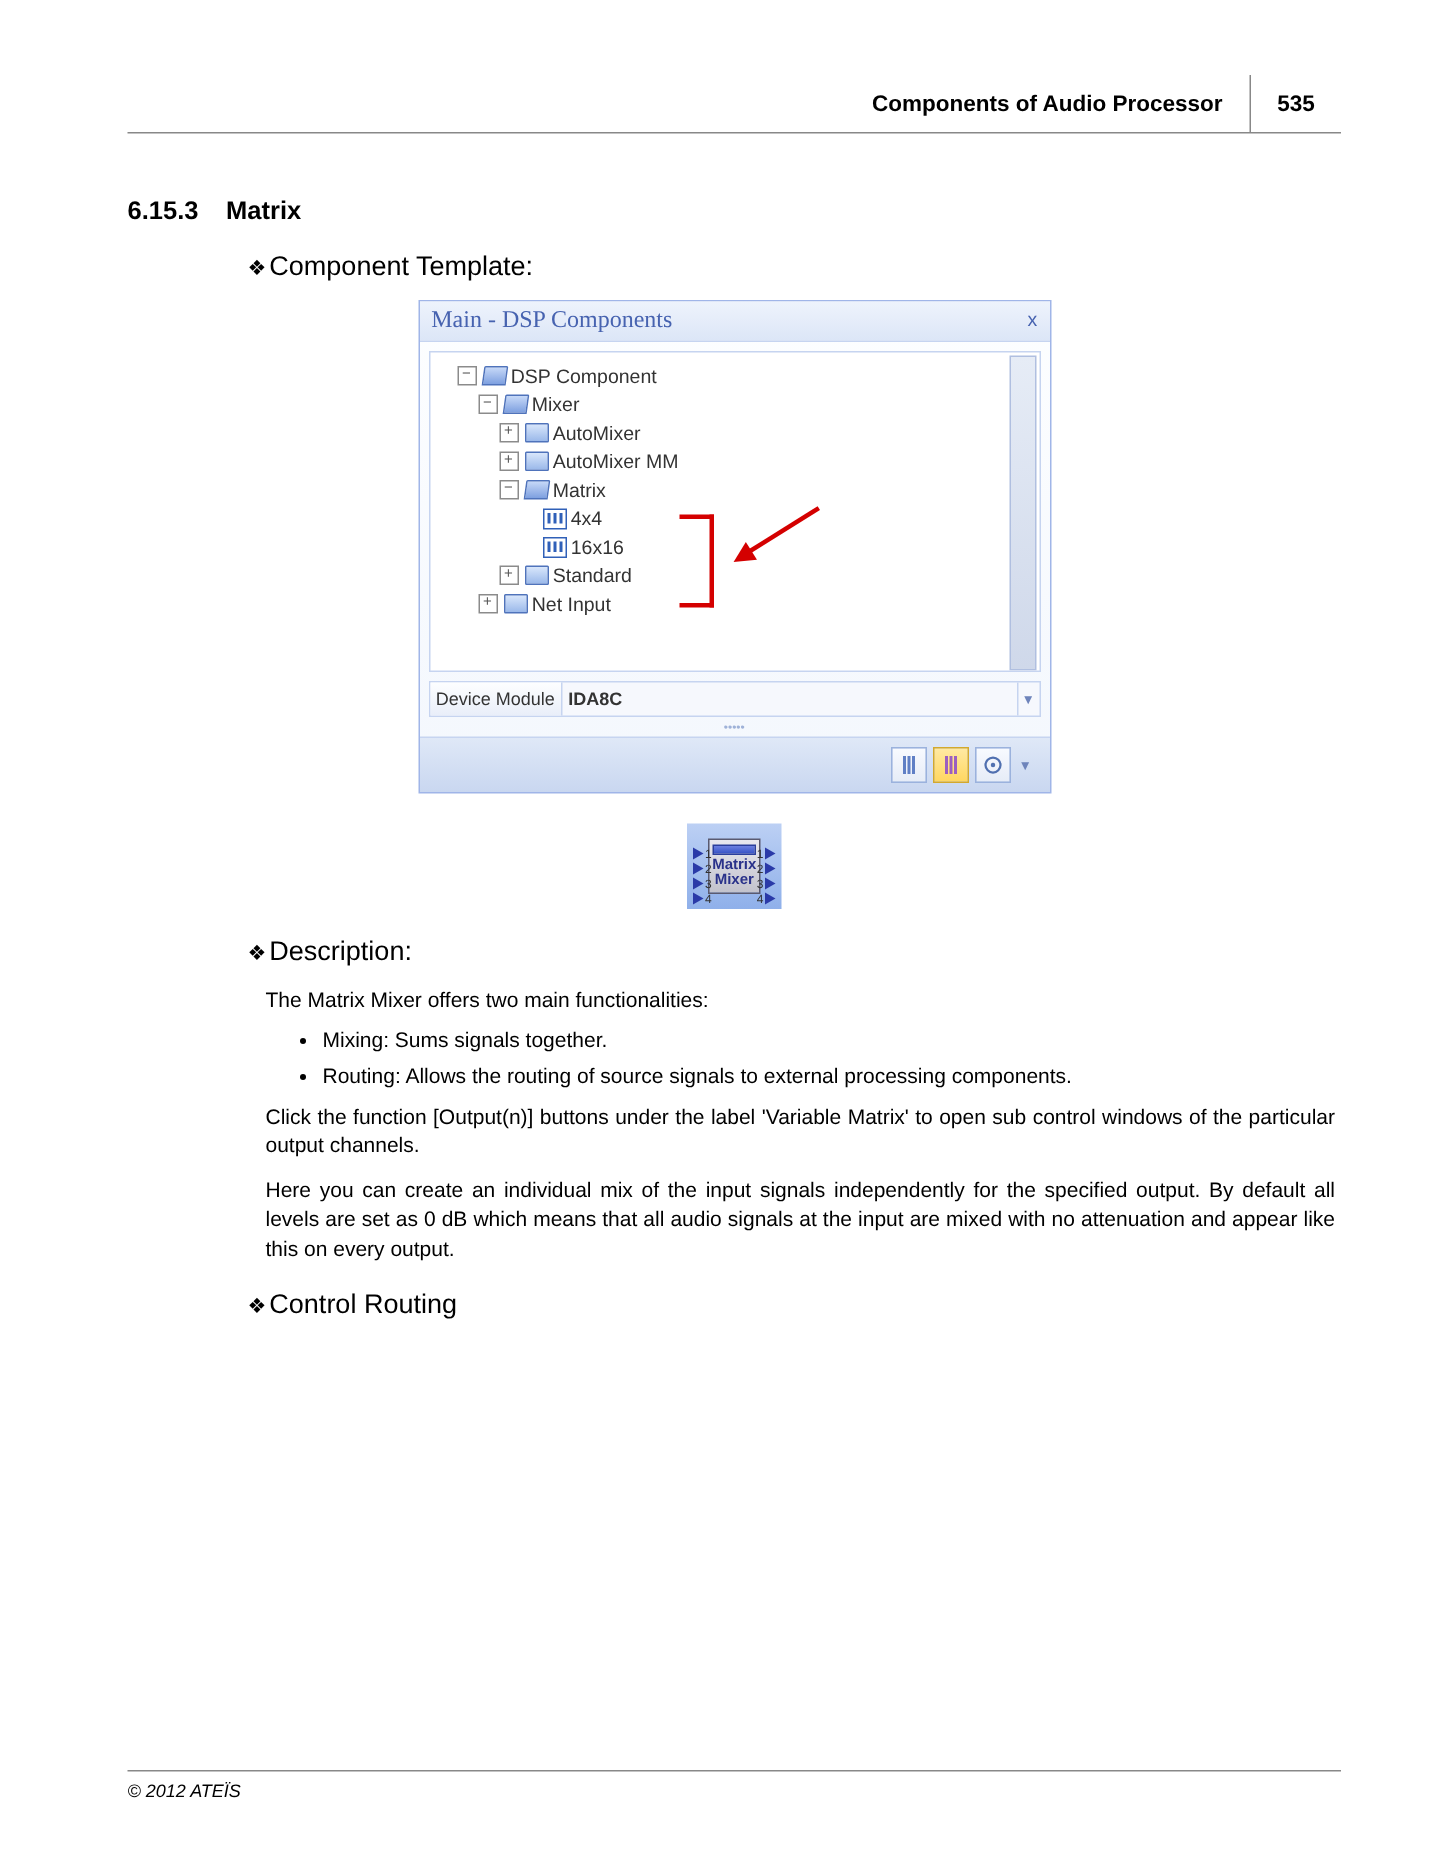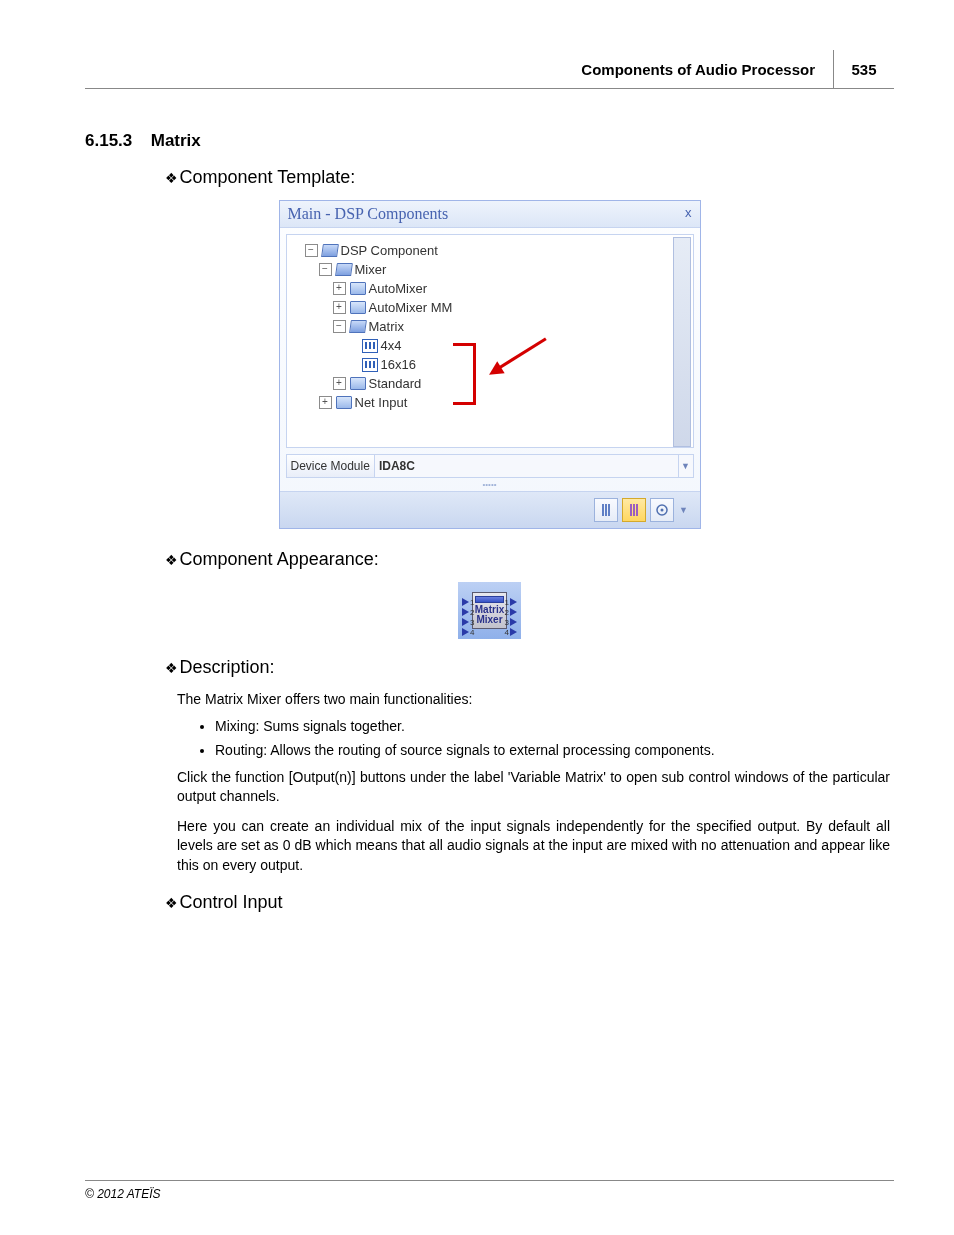--- a/index.html
+++ b/index.html
@@ -250,21 +250,20 @@
       <div class="btn">
           <svg width="12" height="12" viewBox="0 0 12 12">
             <circle cx="6" cy="6" r="5" fill="none" stroke="#5070b0" stroke-width="1.5"></circle>
             <circle cx="6" cy="6" r="1.5" fill="#5070b0"></circle>
           </svg>
         </div>
       <span class="dd2">▼</span>
     </div>
   </div>
 
-  <div class="bullet-star">Component Appearance:</div>
 
   <div class="chip-wrap">
     <span class="chip-bg">
       <span class="chip">
         <span class="pins left">
           <span class="pin">
               <span class="tri"></span>
               <span class="pn">1</span>
             </span>
           <span class="pin">
@@ -307,18 +306,18 @@
 
   <div class="bullet-star">Description:</div>
   <div class="body-text">The Matrix Mixer offers two main functionalities:</div>
   <ul class="dots">
     <li>Mixing: Sums signals together.</li>
     <li>Routing: Allows the routing of source signals to external processing components.</li>
   </ul>
   <div class="body-text">Click the function [Output(n)] buttons under the label 'Variable Matrix'  to open sub control windows of the particular output channels.</div>
   <div class="body-text">Here you can create an individual mix of the input signals independently for the specified output. By default all levels are set as 0 dB which means that all audio signals at the input are mixed with no attenuation and appear like this on every output.</div>
 
-  <div class="bullet-star">Control Input</div>
+  <div class="bullet-star">Control Routing</div>
 </div>
 
 <div class="footer">
   <span>© 2012 ATEÏS</span>
 </div>
 
 </body></html>

